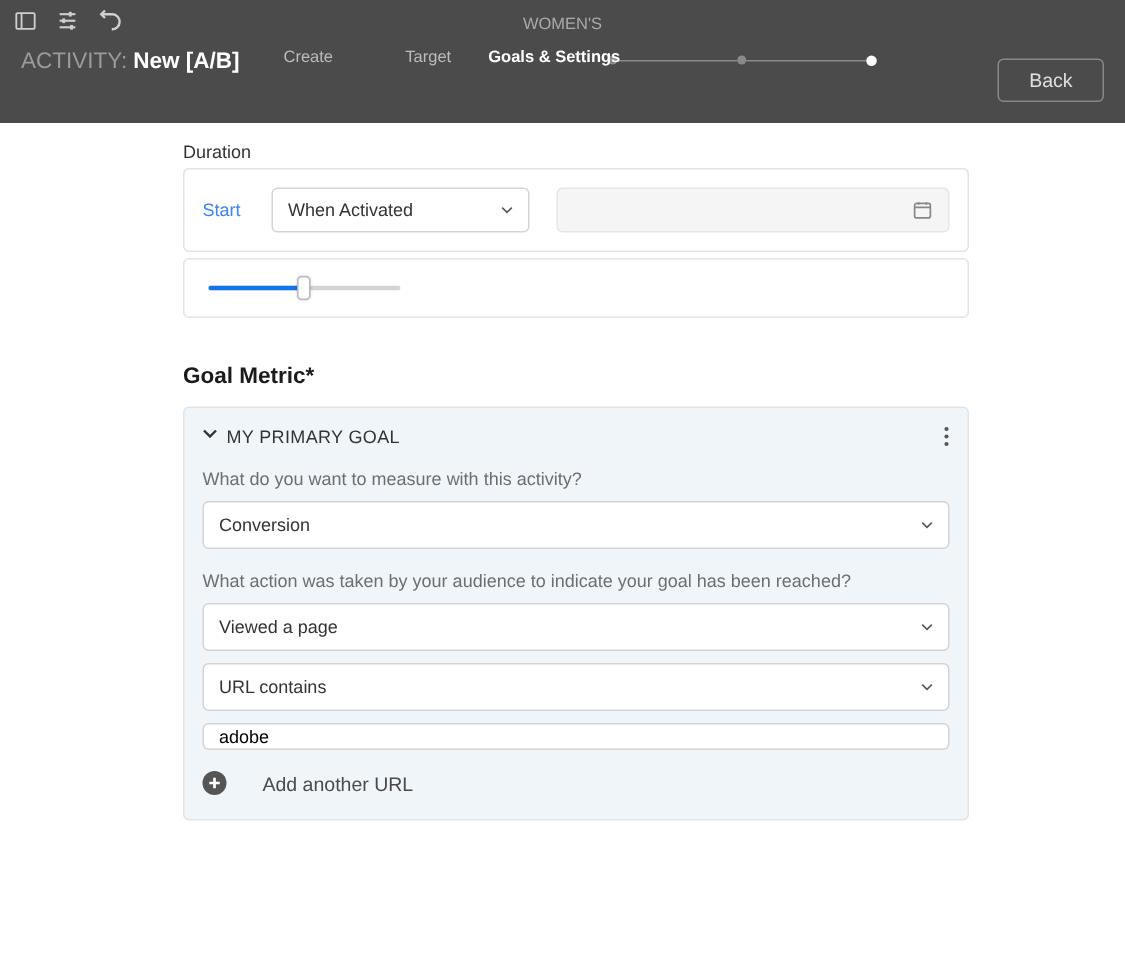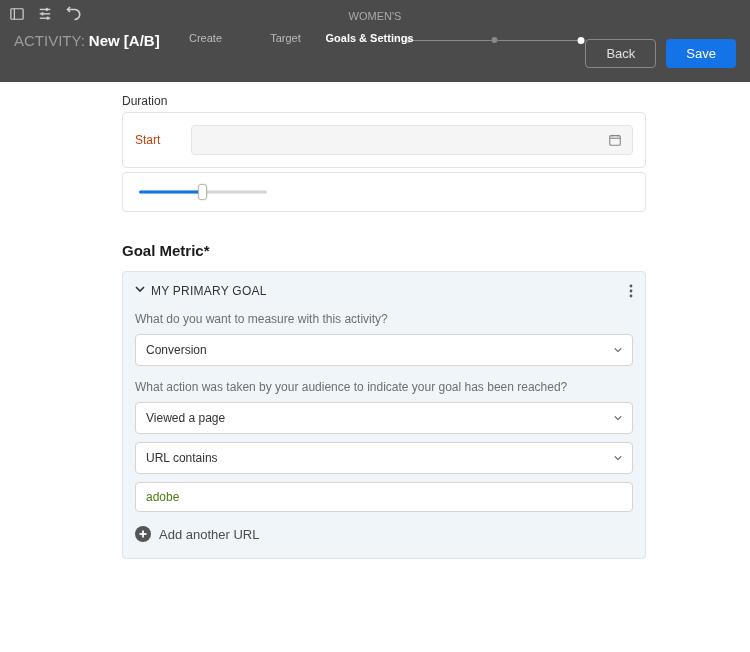--- a/index.html
+++ b/index.html
@@ -148,21 +148,21 @@
     .row {
       display: flex;
       align-items: center;
       gap: 8px;
       margin-bottom: 8px;
     }
     .row:last-child { margin-bottom: 0; }
     .row-label {
       width: 38px;
       font-size: 12px;
-      color: #c2410c;
+      color: #3b82f6;
     }
     .select {
       flex: 0 0 150px;
       height: 28px;
       border: 1px solid #d4d4d4;
       border-radius: 4px;
       background: #fff;
       font-size: 12px;
       color: #333;
       padding-left: 10px;
@@ -268,37 +268,37 @@
       background: #fff;
       font-size: 12px;
       color: #333;
       padding: 0 10px;
       margin-top: 8px;
       display:flex;
       align-items:center;
       justify-content:space-between;
     }
     .text-input {
-      height: 30px;
+      height: 18px;
       border: 1px solid #d4d4d4;
       border-radius: 4px;
       background: #fff;
       font-size: 12px;
-      color: #4d7c0f;
+      color: #000000;
       padding: 0 10px;
       margin-top: 8px;
       display:flex;
       align-items:center;
       box-sizing:border-box;
       width:100%;
     }
     .add-url {
       display:flex;
       align-items:center;
-      gap:8px;
+      gap:24px;
       margin-top:14px;
       font-size:13px;
       color:#4b4b4b;
       cursor:pointer;
     }
     .add-url-icon {
       width:16px; height:16px;
       border-radius:50%;
       background:#555;
       display:flex;
@@ -362,29 +362,34 @@
         <span class="rail-line"></span>
         <span class="dot"></span>
         <span class="rail-line"></span>
         <span class="dot active"></span>
       </div>
     </div>
   </div>
 
   <div class="header-buttons">
     <button class="btn btn-back">Back</button>
-    <button class="btn btn-save">Save</button>
   </div>
 </div>
 
 <div class="content-wrapper">
   <div class="section-label">Duration</div>
   <div class="card duration-card">
     <div class="row">
       <div class="row-label">Start</div>
+      <div class="select">
+        <span>When Activated</span>
+        <svg class="chevron-down" viewBox="0 0 10 10">
+            <path d="M1 3 L5 7 L9 3" stroke="#555" stroke-width="1.3" fill="none"></path>
+          </svg>
+      </div>
       <div class="date-input">
         <svg width="14" height="14" viewBox="0 0 16 16" fill="none">
             <rect x="2" y="3" width="12" height="11" rx="1.5" stroke="#888" stroke-width="1.3"></rect>
             <line x1="2" y1="6" x2="14" y2="6" stroke="#888" stroke-width="1.3"></line>
             <line x1="5" y1="2" x2="5" y2="4" stroke="#888" stroke-width="1.3"></line>
             <line x1="11" y1="2" x2="11" y2="4" stroke="#888" stroke-width="1.3"></line>
           </svg>
       </div>
     </div>
   </div>

